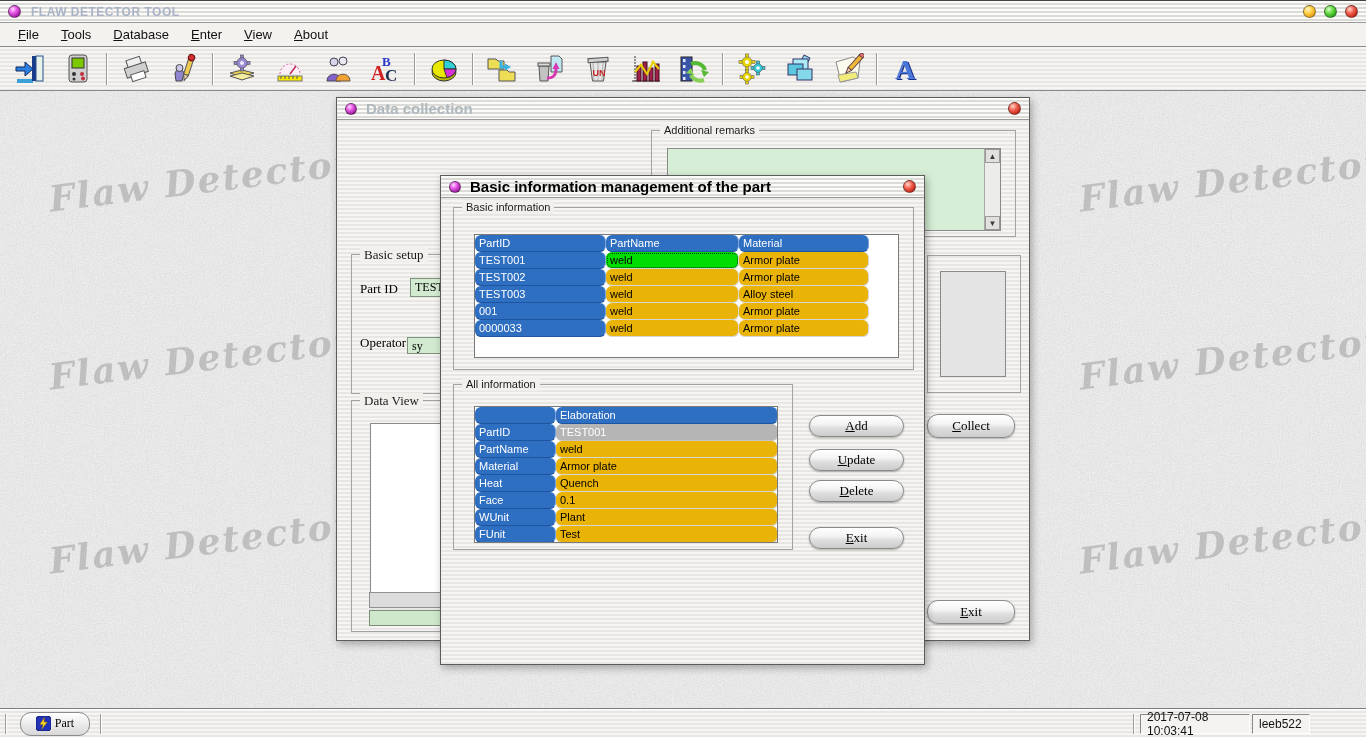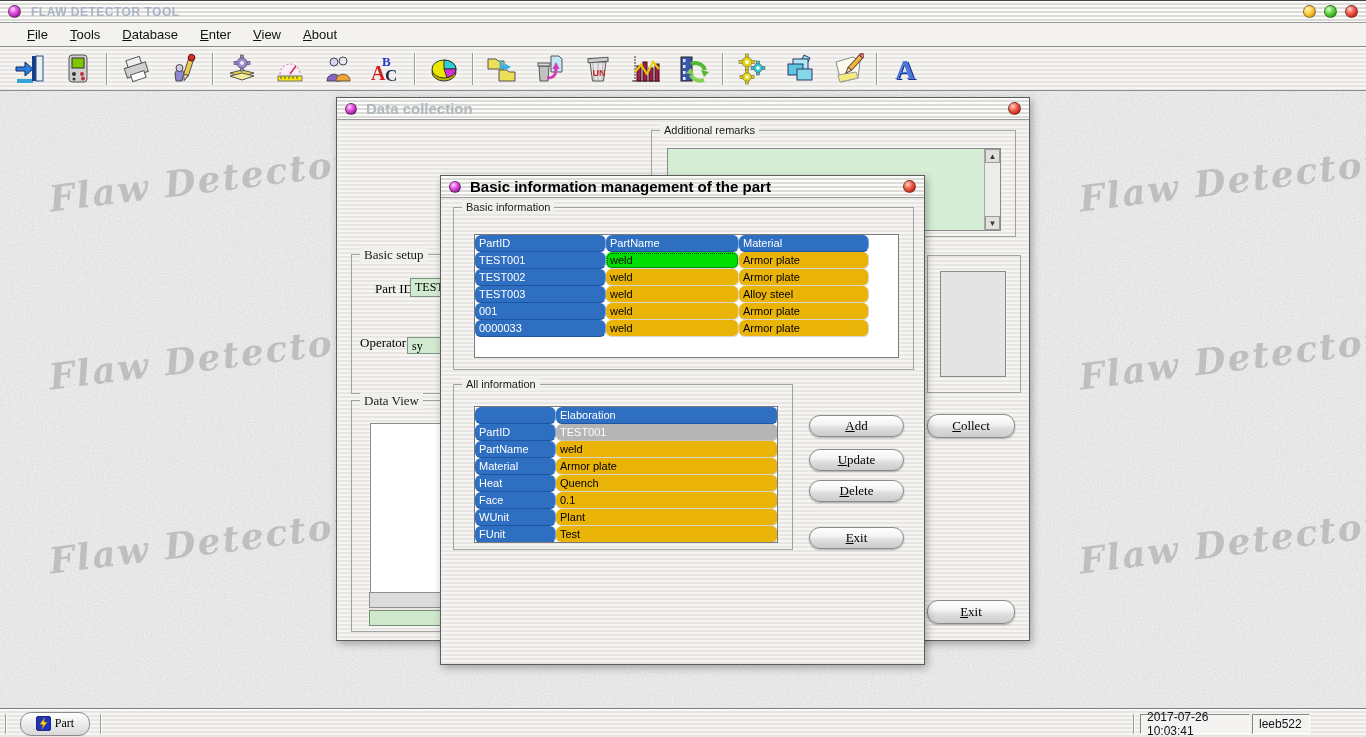--- a/index.html
+++ b/index.html
@@ -15,21 +15,21 @@
   .orb.red{background:radial-gradient(circle at 35% 30%,#ffd8c8 0%,#f26352 38%,#c22312 78%,#6e0a00 100%);}
   .orb.yellow{background:radial-gradient(circle at 35% 30%,#fff4c8 0%,#ffd042 40%,#e29512 80%,#8a5c00 100%);}
   .orb.green{background:radial-gradient(circle at 35% 30%,#d8ffc8 0%,#66da44 40%,#23a212 80%,#0e5c00 100%);}
 
   
   #titlebar{position:absolute;left:0;top:0;width:1366px;height:22px;display:flex;align-items:center;
             padding:0 8px;box-sizing:border-box;border-bottom:1px solid #9a9a9a;}
   #titlebar .ttl{margin-left:10px;font-weight:bold;font-size:12px;letter-spacing:.5px;color:#a9b3c6;}
   #titlebar .winbtns{margin-left:auto;display:flex;gap:8px;}
   #menubar{position:absolute;left:0;top:22px;width:1366px;height:24px;background:#f3f2ef;
-           border-bottom:1px solid #8a8a8a;display:flex;align-items:center;padding-left:16px;box-sizing:border-box;}
+           border-bottom:1px solid #8a8a8a;display:flex;align-items:center;padding-left:7px;box-sizing:border-box;}
   .mitem{font-size:13px;color:#111;padding:2px 11px;cursor:default;}
   .mitem u{text-decoration:underline;}
   #toolbar{position:absolute;left:0;top:46px;width:1366px;height:44px;border-bottom:1px solid #8a8a8a;
            display:flex;align-items:center;padding-left:6px;box-sizing:border-box;}
   .tbtn{width:40px;height:38px;margin:0 4px;display:flex;align-items:center;justify-content:center;}
   .tsep{width:2px;height:32px;margin:0 4px;background:linear-gradient(90deg,#9a9a9a 50%,#ffffff 50%);flex:none;}
 
   
   #desktop{position:absolute;left:0;top:90px;width:1366px;height:617px;overflow:hidden;}
   .wm{position:absolute;font:italic bold 36px "DejaVu Serif",serif;color:rgba(135,135,135,.42);
@@ -368,21 +368,21 @@
           <div class="remarks-green"></div>
           <div class="vscroll">
             <div class="sarrow">▲</div>
             <div class="sarrow">▼</div>
           </div>
         </div>
       </div>
 
       <div class="grp" style="left:14px;top:156px;width:290px;height:140px">
         <span class="lbl lbl-serif">Basic setup</span>
-        <span style="position:absolute;left:23px;top:26px;font:13px 'Liberation Serif',serif">Part ID</span>
+        <span style="position:absolute;left:8px;top:26px;font:13px 'Liberation Serif',serif">Part ID</span>
         <div class="gfield" style="left:58px;top:23px;width:80px;height:19px">TEST</div>
         <span style="position:absolute;left:8px;top:80px;font:13px 'Liberation Serif',serif">Operator</span>
         <div class="gfield" style="left:55px;top:82px;width:80px;height:17px">sy</div>
       </div>
 
       <div class="grp" style="left:590px;top:157px;width:94px;height:138px">
         <div class="plainbox" style="left:12px;top:15px;width:66px;height:106px"></div>
       </div>
 
       <div class="grp" style="left:14px;top:302px;width:570px;height:232px">
@@ -499,17 +499,17 @@
     <div class="startbtn">
       <svg width="15" height="15" viewBox="0 0 16 16">
         <rect x="0" y="0" width="16" height="16" rx="4" fill="#2233bb" stroke="#111a66"></rect>
         <polygon points="9,1.5 4,9 7.5,9 6,14.5 12,6.5 8.5,6.5" fill="#ffd824" stroke="#8a6a00" stroke-width=".5"></polygon>
       </svg>
       <span>Part</span>
     </div>
     <div class="tk-sep" style="margin-left:10px"></div>
     <div style="flex:1"></div>
     <div class="tk-sep"></div>
-    <div class="sunk" style="width:110px">2017-07-26 10:03:41</div>
+    <div class="sunk" style="width:110px">2017-07-08 10:03:41</div>
     <div class="sunk" style="width:58px;margin-left:2px;margin-right:56px">leeb522</div>
   </div>
 
 </div>
 
 </body></html>

